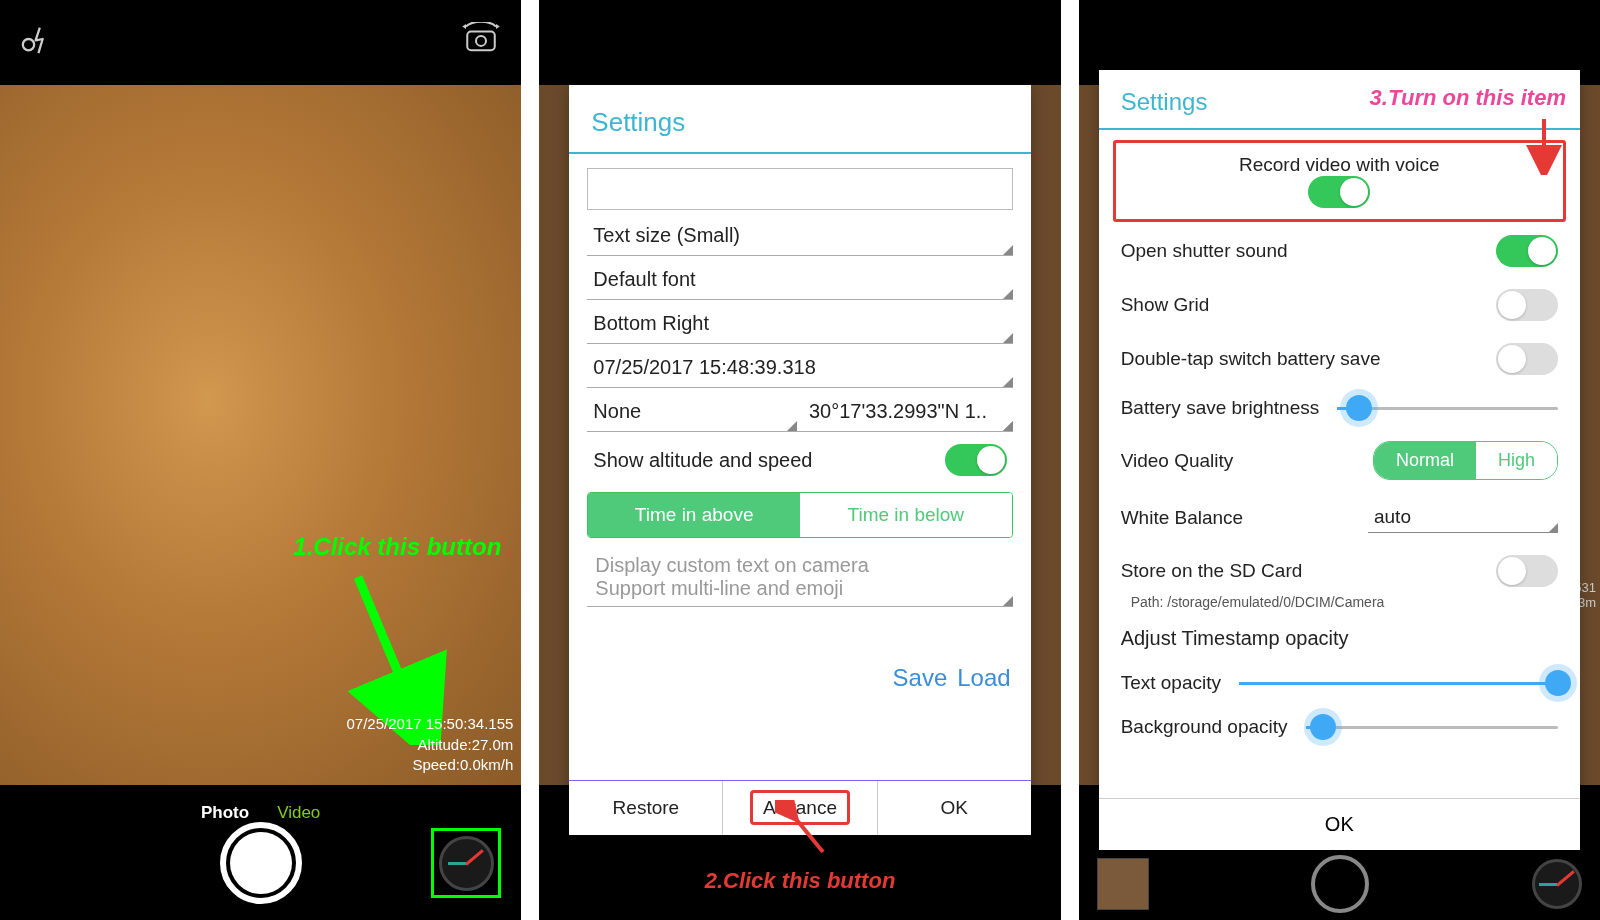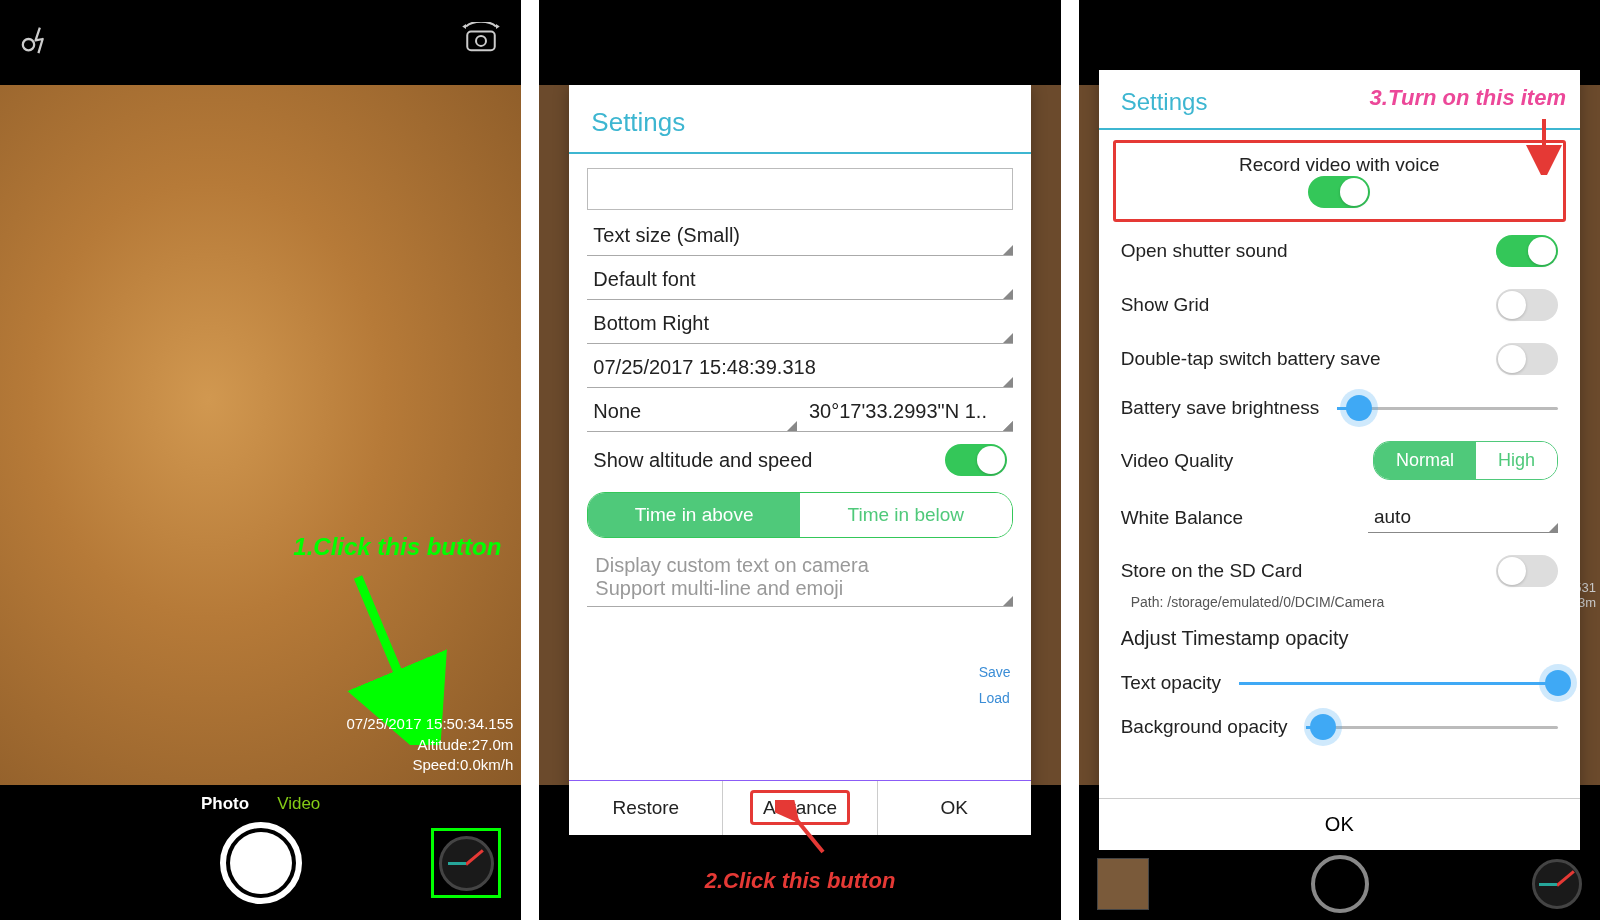--- a/index.html
+++ b/index.html
@@ -64,21 +64,21 @@
   .p1-bottom {
     position: absolute;
     left: 0; right: 0;
     bottom: 0;
     height: 135px;
   }
   .p1-tabs {
     display: flex;
     justify-content: center;
     gap: 28px;
-    padding-top: 9px;
+    padding-top: 18px;
   }
   .p1-tabs span { color: #84cc16; font-size: 17px; }
   .p1-tabs span.active { color: #fff; font-weight: bold; }
   .p1-controls {
     position: absolute;
     left: 0; right: 0;
     top: 28px;
     height: 100px;
     display: flex;
     align-items: center;
@@ -220,21 +220,21 @@
     background: #fff;
     border-radius: 50%;
     top: 2px;
     box-shadow: 0 1px 3px rgba(0,0,0,.2);
   }
   .toggle.on .toggle-knob { right: 2px; }
   .toggle.off .toggle-knob { left: 2px; }
   .seg-group {
     display: flex;
     border: 1px solid #34c759;
-    border-radius: 18px;
+    border-radius: 4px;
     overflow: hidden;
     margin: 4px 0 10px;
   }
   .seg-btn {
     flex: 1;
     text-align: center;
     padding: 11px 0;
     font-size: 19px;
   }
   .seg-btn.active { background: #4fc97a; color: #fff; }
@@ -251,23 +251,23 @@
     position: absolute;
     right: 0; bottom: 0;
     border-left: 10px solid transparent;
     border-bottom: 10px solid #888;
   }
   .save-load {
     position: absolute;
     right: 20px;
     top: 510px;
     display: flex;
-    flex-direction: column;
+    flex-direction: row;
     gap: 10px;
-    font-size: 14px;
+    font-size: 24px;
     color: #3b8dd6;
   }
   .dlg-footer {
     display: flex;
     border-top: 1px solid #8b5cf6;
   }
   .dlg-footer-btn {
     flex: 1;
     text-align: center;
     padding: 16px 0;

